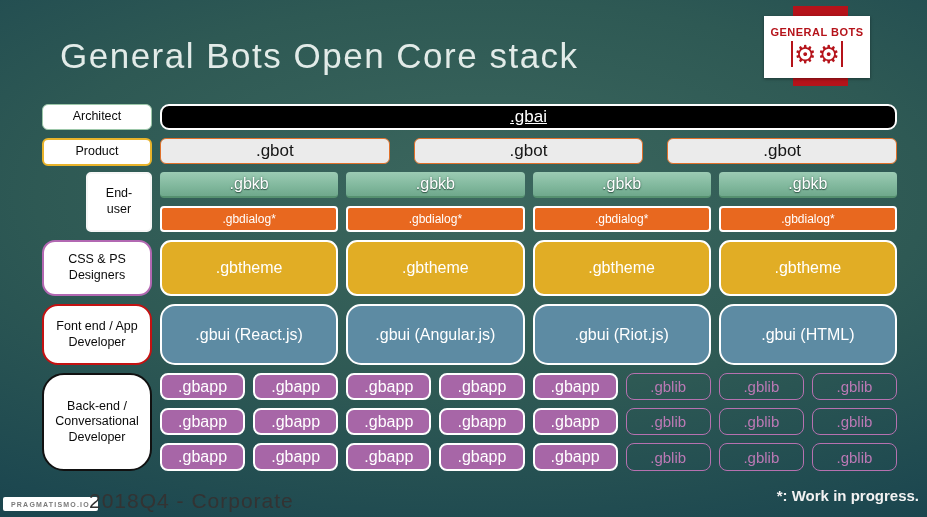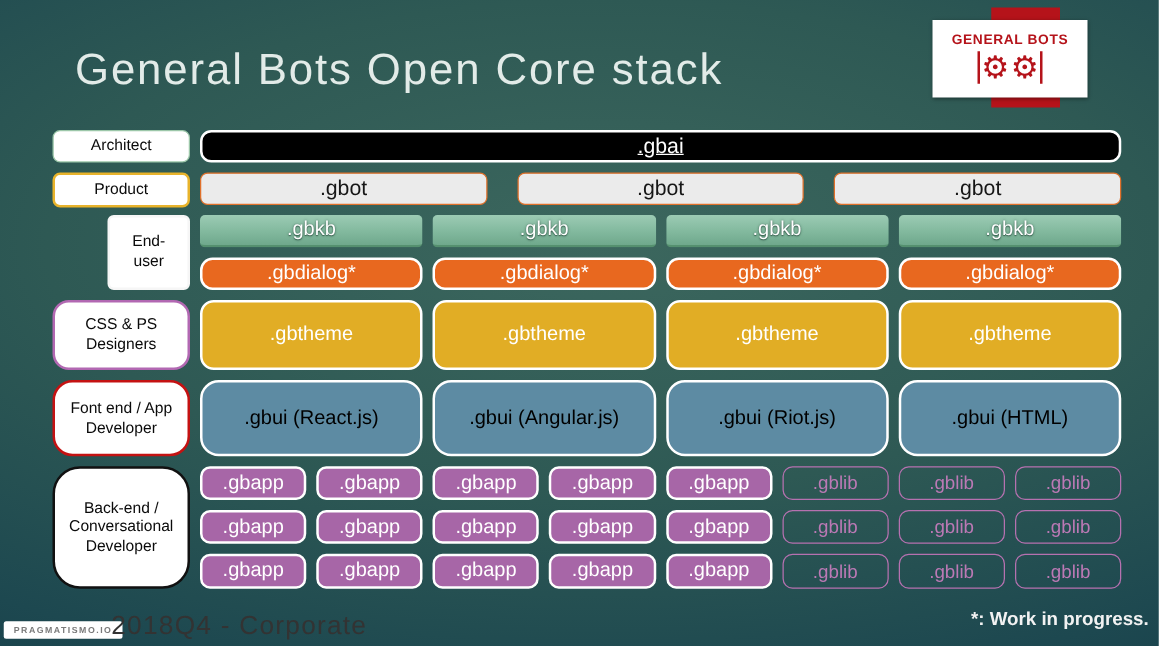--- a/index.html
+++ b/index.html
@@ -13,21 +13,21 @@
   }
 
   .title {
     position:absolute; left:60px; top:36px;
     font-size:35px; letter-spacing:1.5px; color:#e2ebe8; font-weight:400;
   }
 
   
   .logo-stripe { position:absolute; right:79px; top:6px; width:55px; height:80px; background:#b5131a; }
   .logo-card {
-    position:absolute; right:57px; top:16px; width:124px; height:62px; background:#ffffff;
+    position:absolute; right:57px; top:16px; width:106px; height:62px; background:#ffffff;
     display:flex; flex-direction:column; align-items:center; justify-content:center; gap:1px;
     box-shadow:0 1px 3px rgba(0,0,0,.4);
   }
   .logo-brand { color:#b5131a; font-weight:bold; font-size:11px; letter-spacing:.5px; }
   .logo-gears { display:flex; align-items:center; gap:1px; height:30px; }
   .logo-bar { width:2.5px; height:26px; background:#b5131a; }
   .gear-glyph { color:#b5131a; font-size:25px; line-height:26px; }
 
   
   .diagram {
@@ -64,23 +64,23 @@
   .box { display:flex; align-items:center; justify-content:center; white-space:nowrap; }
 
   .gbai-box { background:#000000; border:2px solid #ffffff; border-radius:9px; color:#ffffff; font-size:17px;text-decoration:underline; }
   .gbot-box { background:#ebebeb; border:1.5px solid #e0702a; border-radius:6px; color:#161616; font-size:17px; }
   .gbkb-box {
     background:linear-gradient(180deg,#9ccbb4 0%, #82b99e 55%, #6fa88c 100%);
     border-radius:4px; color:#ffffff; font-size:16px;
     text-shadow:0 1px 1px rgba(20,50,40,.65), 0 0 2px rgba(20,50,40,.5);
     border-bottom:2px solid #55906f;
   }
-  .gbdialog-box { background:#e8681f; border:2px solid #ffffff; border-radius:10px; color:#ffffff; font-size:16px; }
+  .gbdialog-box { background:#e8681f; border:2px solid #ffffff; border-radius:4px; color:#ffffff; font-size:12px; }
   .gbtheme-box  { background:#e1ad25; border:2px solid #ffffff; border-radius:11px; color:#ffffff; font-size:16px; }
-  .gbui-box     { background:#5d8ba3; border:2px solid #ffffff; border-radius:15px; color:#000000; font-size:16px; }
+  .gbui-box     { background:#5d8ba3; border:2px solid #ffffff; border-radius:15px; color:#ffffff; font-size:16px; }
   .gbapp-box    { background:#a766a7; border:2px solid #ffffff; border-radius:8px; color:#ffffff; font-size:16px; }
   .gblib-box    { background:transparent; border:1.5px solid #b671b0; border-radius:8px; color:#bb79b5; font-size:15px; }
 
   
   .footer-badge {
     position:absolute; left:3px; top:497px; background:#ffffff; border-radius:2px;
     padding:4px 8px 3px 8px; font-size:7px; letter-spacing:1.2px; color:#7a7a7a; font-weight:bold;
   }
   .footer-slide { position:absolute; left:89px; top:489px; font-size:21px; letter-spacing:1px; color:#333333; }
   .footer-note  { position:absolute; right:8px; top:487px; font-size:15px; color:#f2f2f2;font-weight:bold; }

